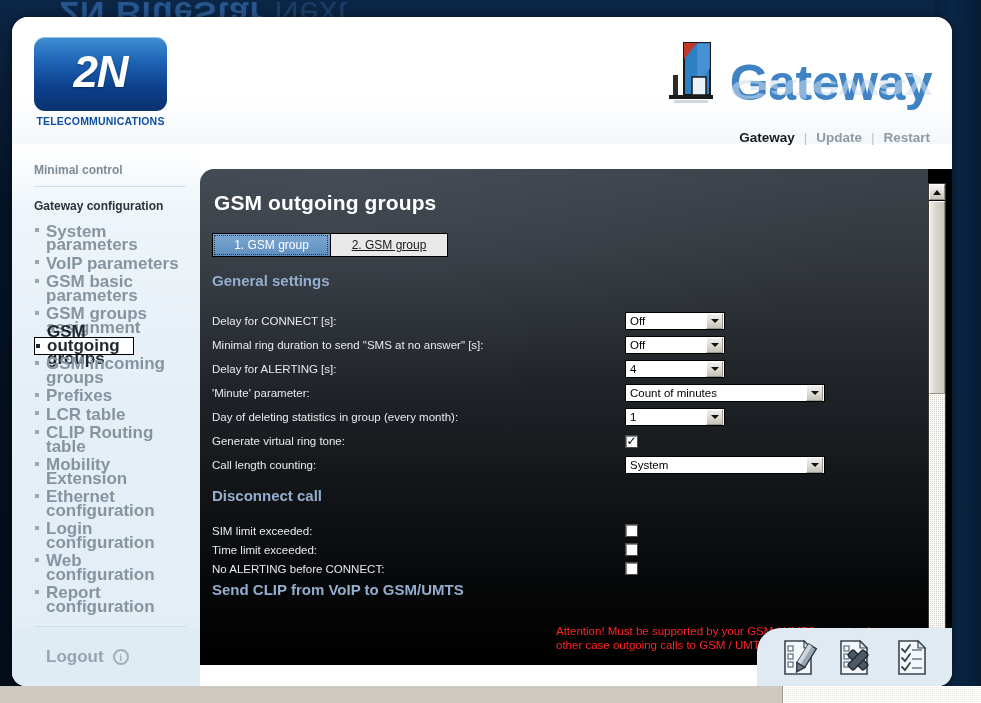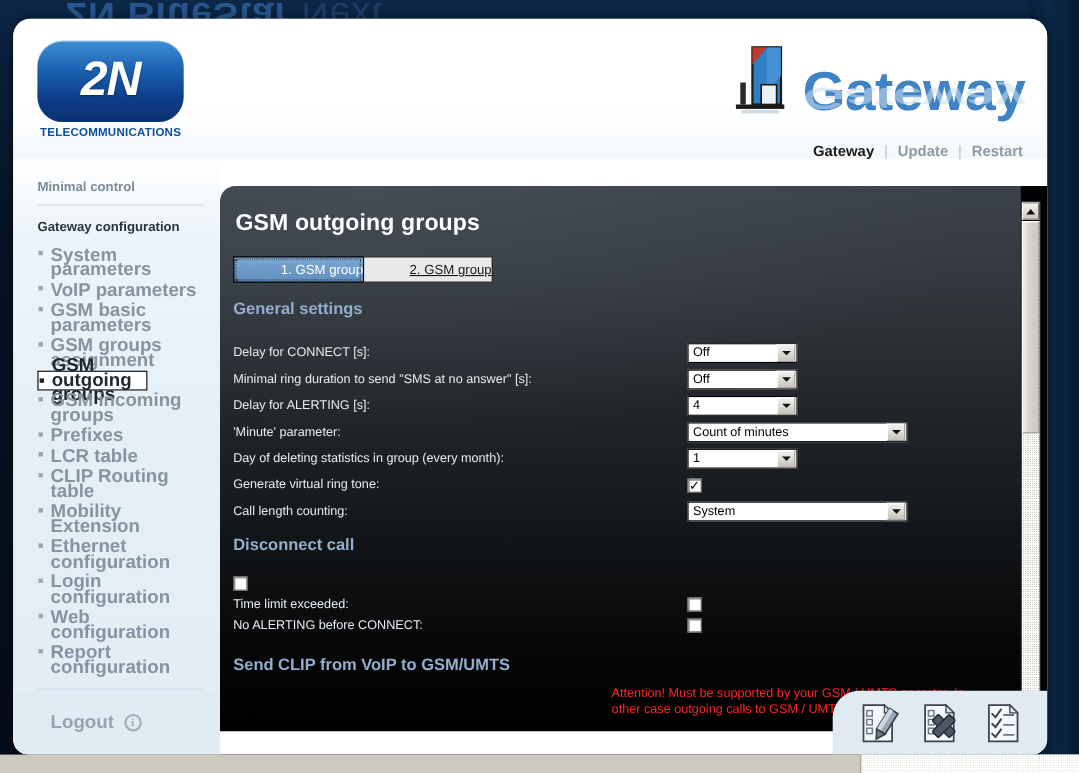--- a/index.html
+++ b/index.html
@@ -53,21 +53,21 @@
     position:absolute; left:0; top:0; width:940px; height:127px;
     background: linear-gradient(180deg,#ffffff 0%, #ffffff 62%, #f4f8fb 100%);
   }
   
   .logo {
     position:absolute; left:22px; top:20px;
     width:133px; height:98px;
   }
   .logo-box {
     width:133px; height:74px;
-    border-radius:23px;
+    border-radius:11px;
     background: linear-gradient(180deg,#3f8fd4 0%, #1d63b4 34%, #0d3f8c 68%, #0a3170 100%);
     position:relative;
     box-shadow: inset 0 1px 0 rgba(255,255,255,.45);
   }
   .logo-2n {
     position:absolute; left:0; right:0; top:8px;
     text-align:center;
     font-family:"Liberation Sans", sans-serif;
     font-size:44px; font-weight:bold; font-style:italic;
     color:#ffffff; letter-spacing:-1px;
@@ -182,40 +182,40 @@
     font-size:21px; font-weight:bold; color:#ffffff;
     letter-spacing:.1px;
     font-family:"Liberation Sans", sans-serif;
   }
 
   
   .tabs { position:absolute; left:12px; top:64px; display:flex; }
   .tab {
     font-size:12px; color:#14181c;
     border:1px solid #000; border-right:none;
-    padding:4px 0; width:118px; text-align:right;
+    padding:4px 0; width:118px; text-align:center;
     background:#e9e9e9;
     font-family:"Liberation Sans", sans-serif;
     cursor:pointer; line-height:14px;
   }
   .tab:last-child { border-right:1px solid #000;text-decoration:underline; }
   .tab.active {
     background: linear-gradient(180deg,#7fa8d0 0%, #6c9bc9 50%, #628fbd 100%);
     color:#ffffff;
     outline:1px dotted #2a3b4c; outline-offset:-3px;
   }
 
   .sec-head {
     position:absolute; left:12px;
     font-size:15px; font-weight:bold; color:#93aece;
     font-family:"Liberation Sans", sans-serif;
   }
   .sec-general { top:103px;text-align:center; }
   .sec-disconnect { top:318px; }
-  .sec-clip { top:427px; }
+  .sec-clip { top:412px; }
 
   
   .rows { position:absolute; left:12px; top:140px; width:716px; }
   .row { display:flex; align-items:center; height:24px; }
   .row .lbl {
     font-size:11.5px; color:#e7eaee; width:413px;
     font-family:"Liberation Sans", sans-serif;
     white-space:nowrap;
   }
   .sel {
@@ -482,20 +482,21 @@
                 <i></i>
               </span>
           </div>
         </div>
       </div>
 
       <div class="sec-head sec-disconnect">Disconnect call</div>
 
       <div class="rows2">
         <div class="row">
+          <span class="lbl">SIM limit exceeded:</span>
           <div class="cbx"></div>
         </div>
         <div class="row">
           <span class="lbl">Time limit exceeded:</span>
           <div class="cbx"></div>
         </div>
         <div class="row">
           <span class="lbl">No ALERTING before CONNECT:</span>
           <div class="cbx"></div>
         </div>

